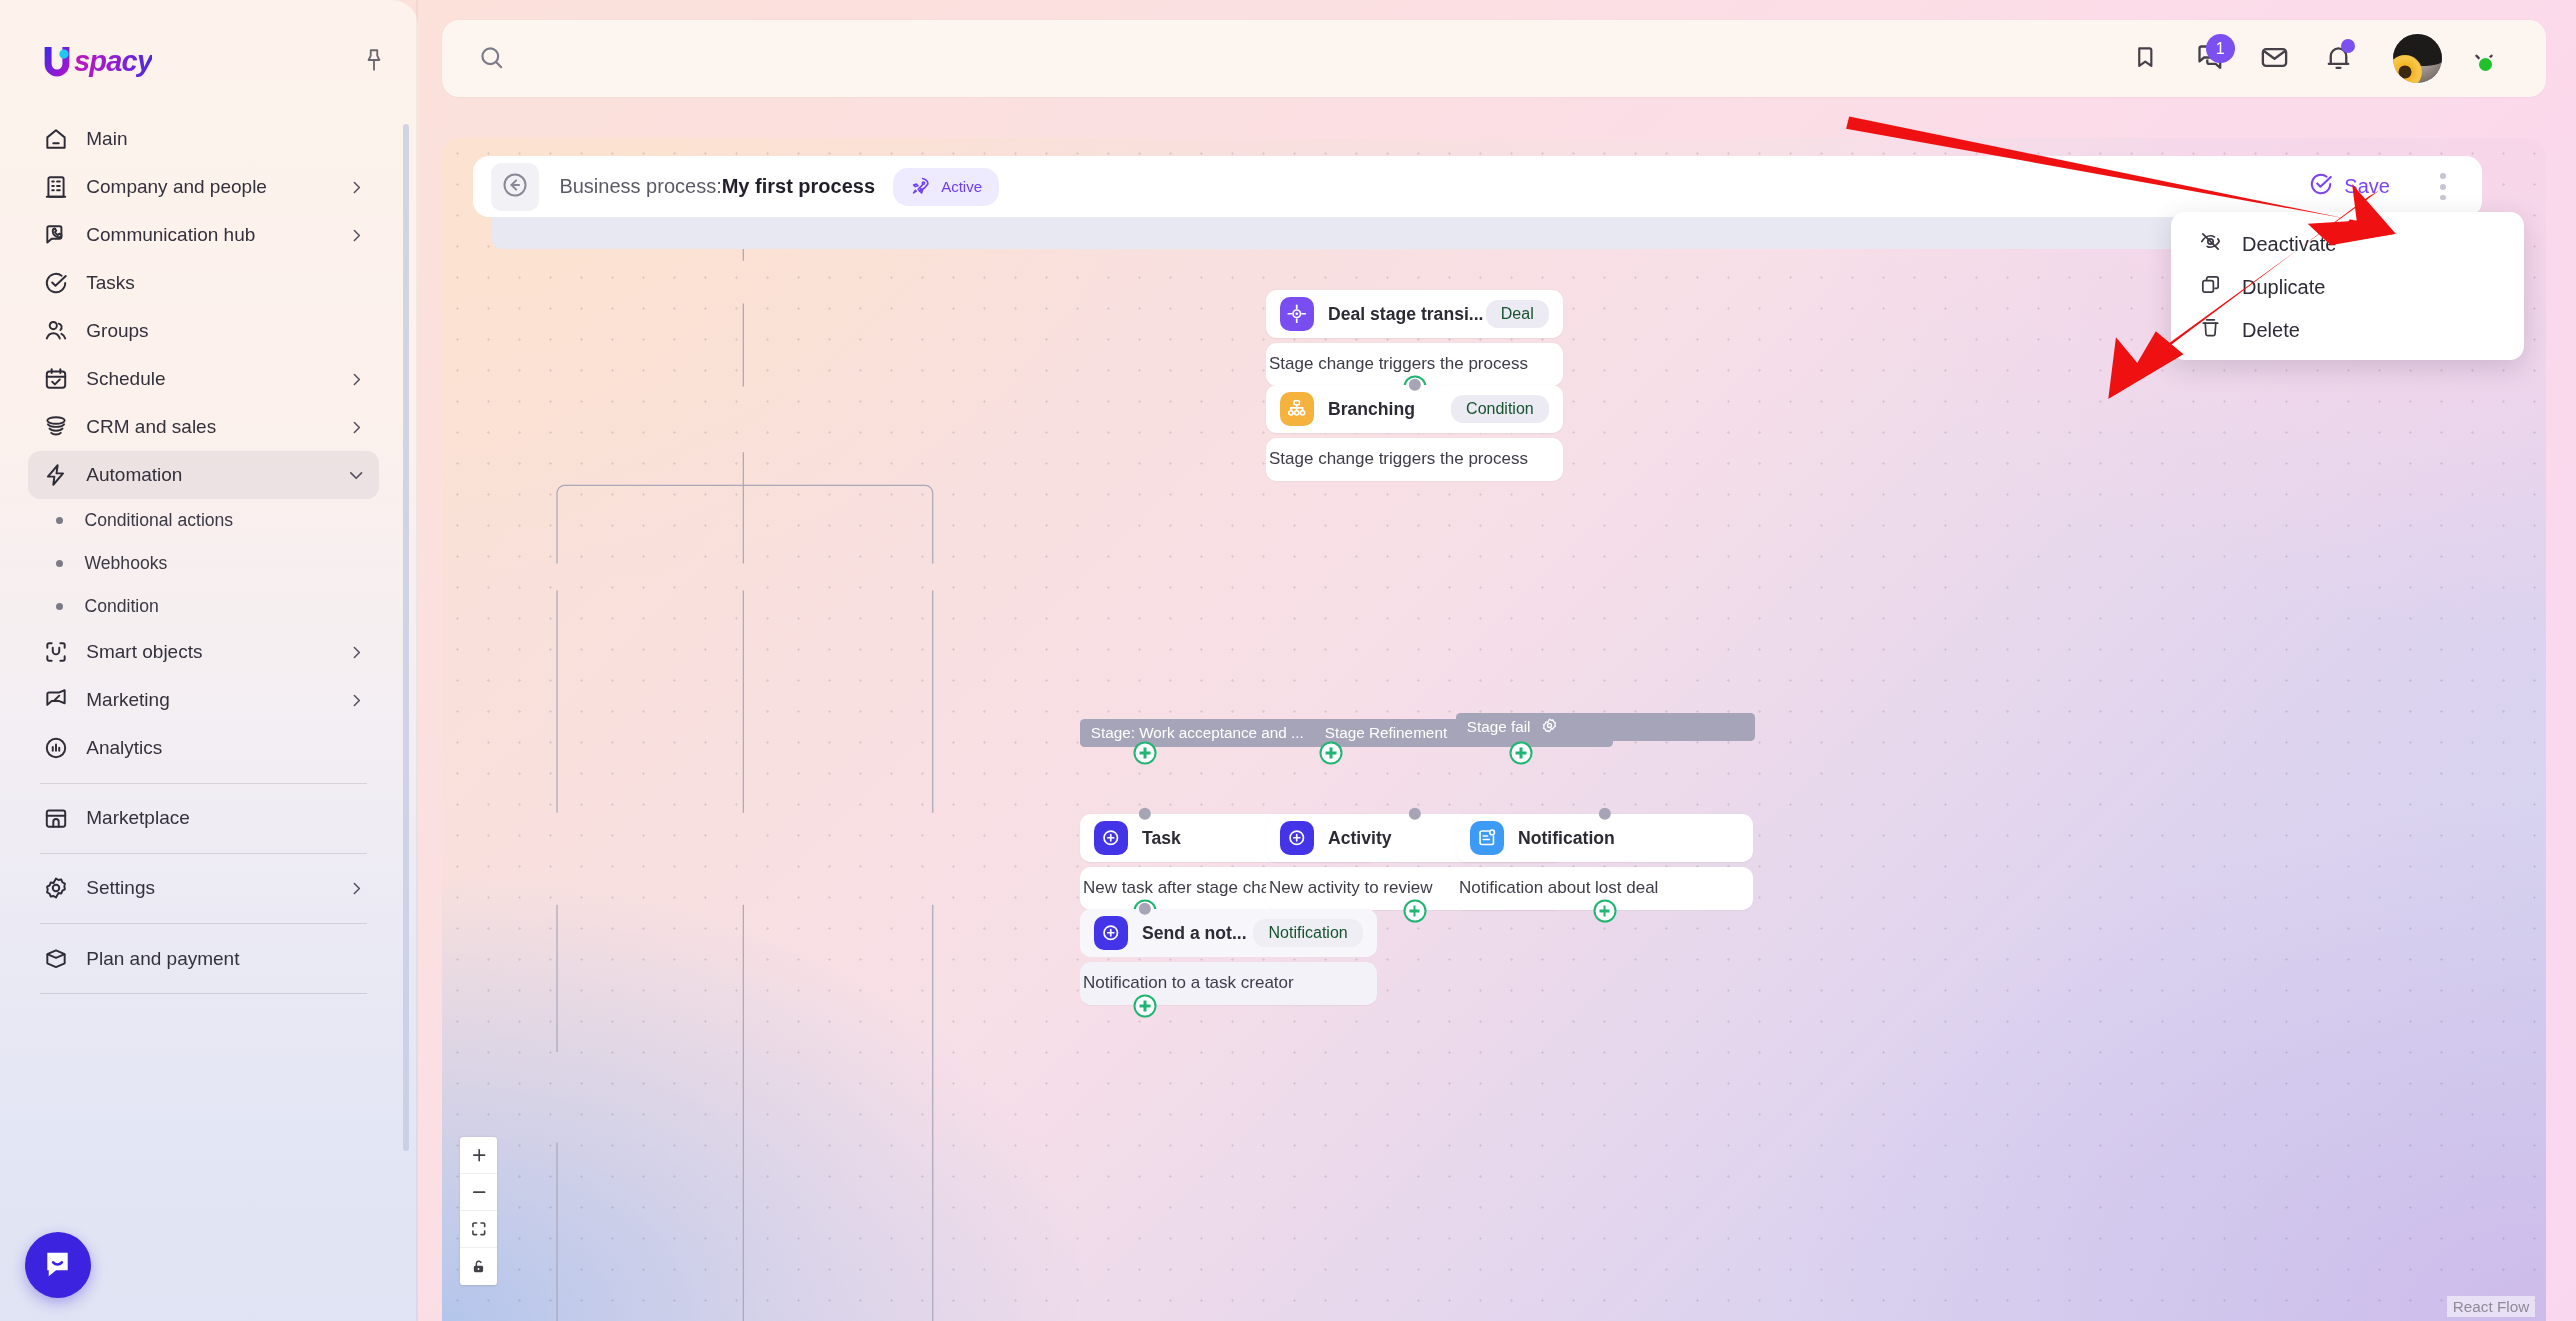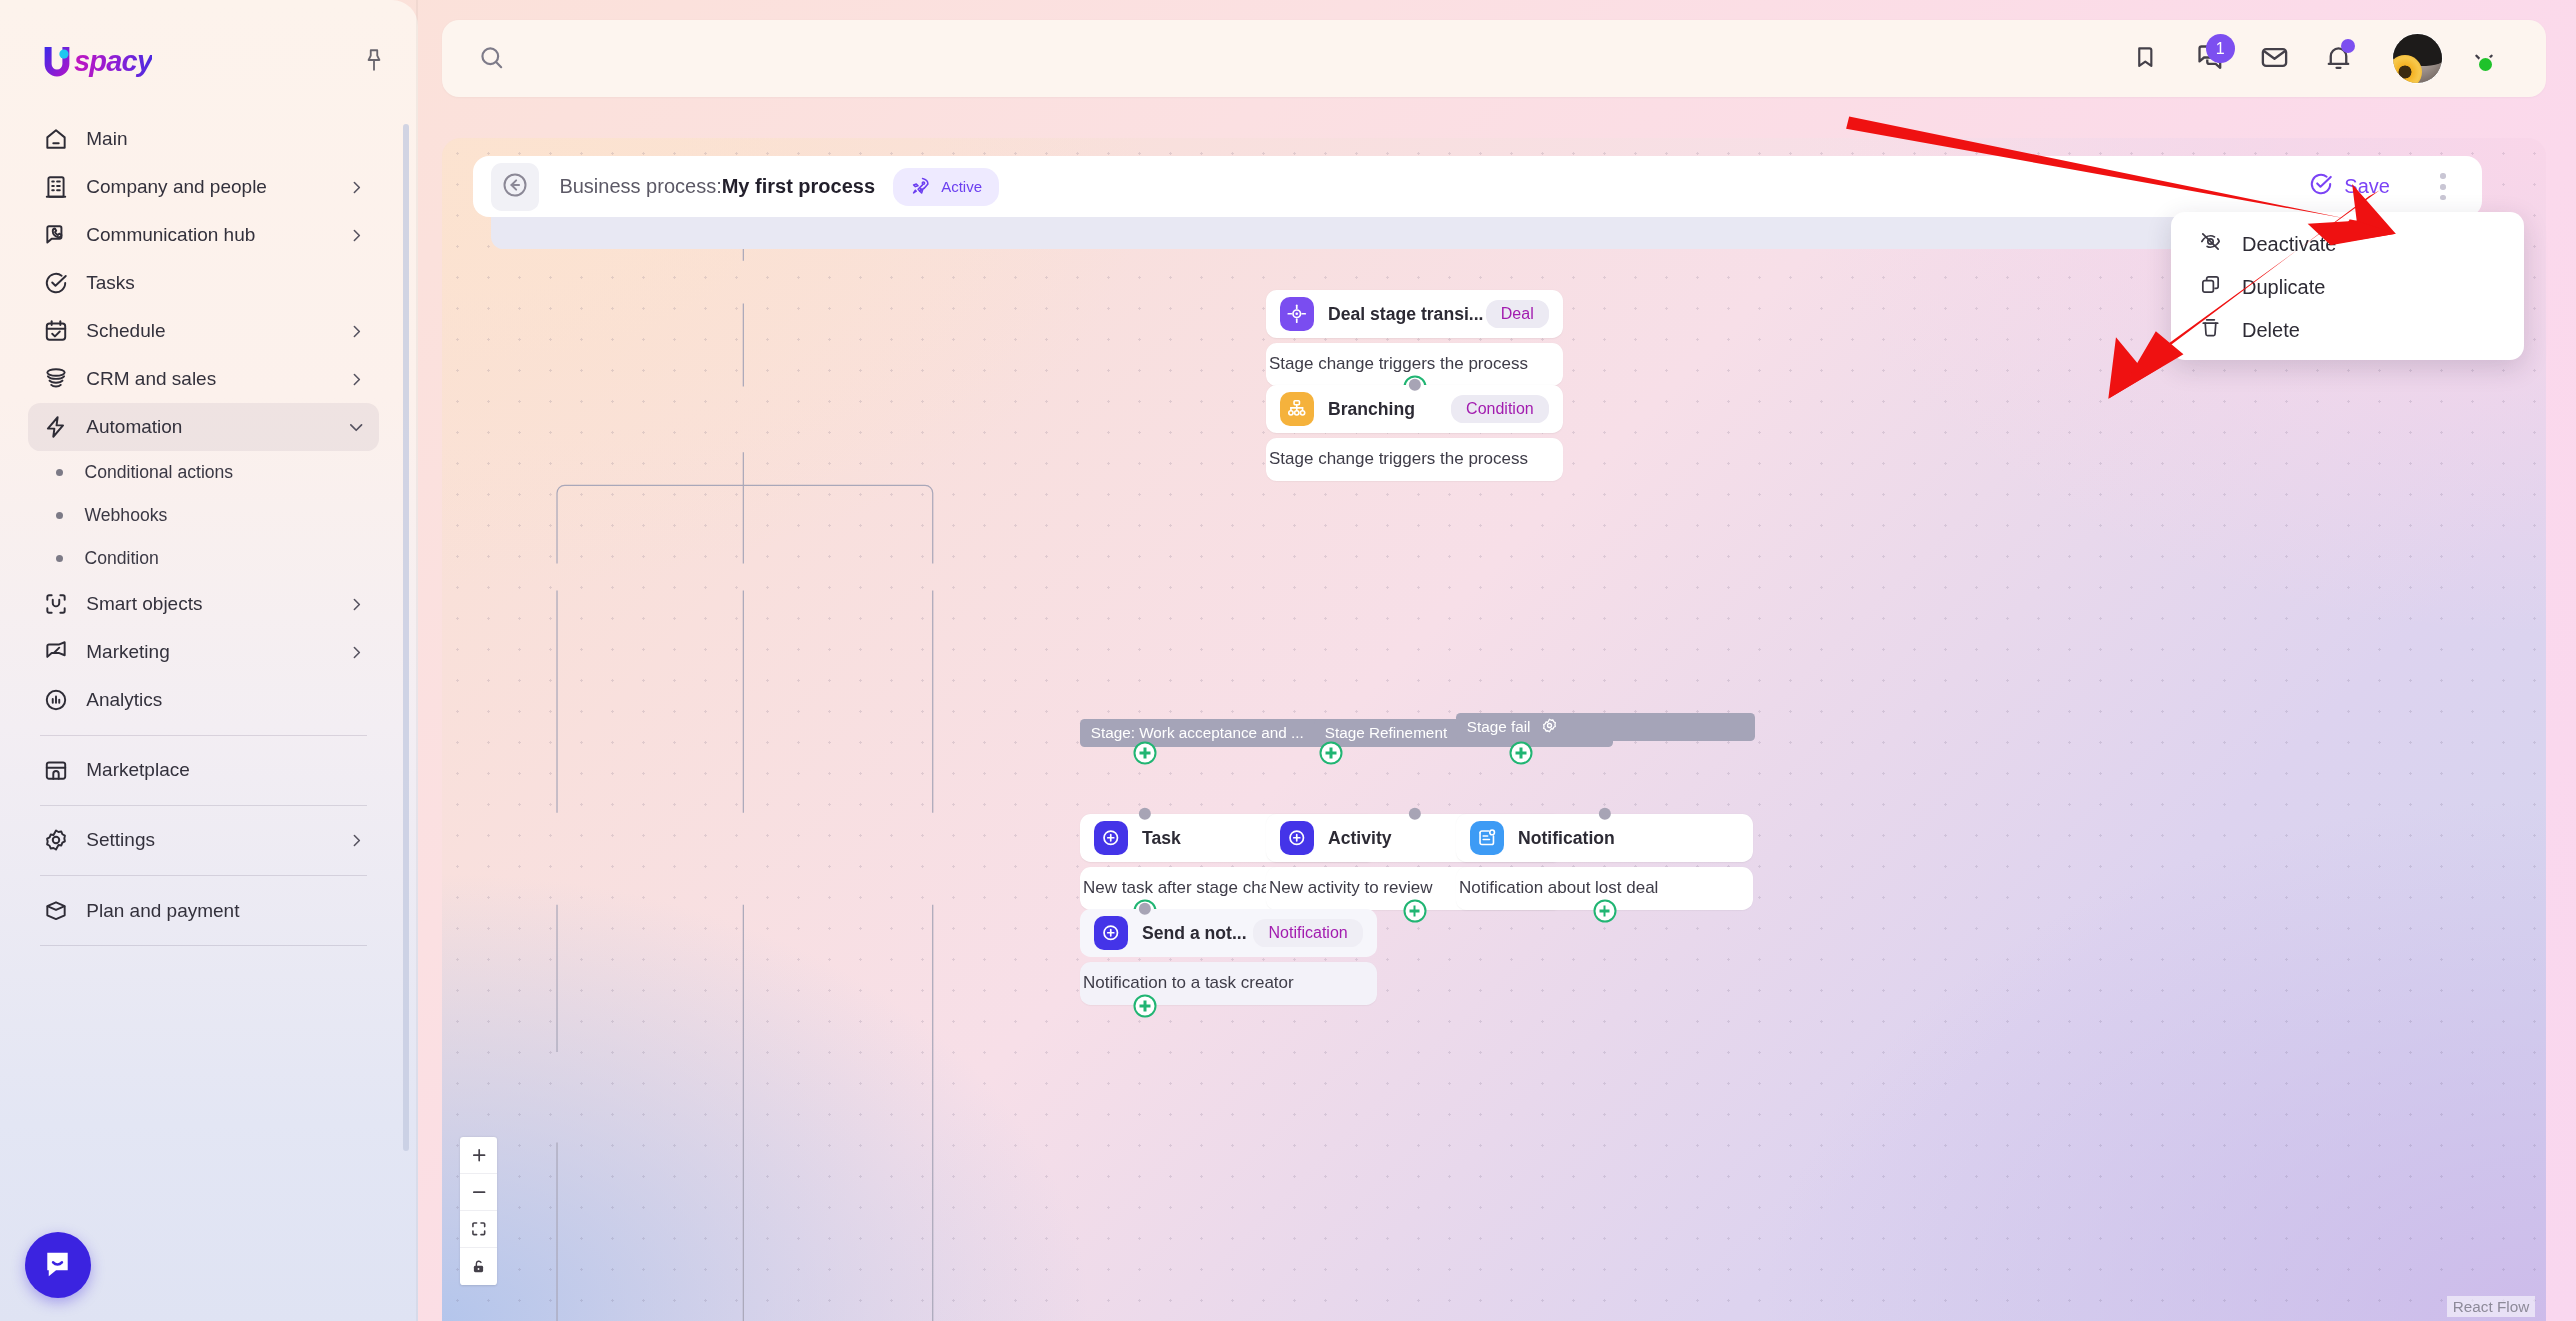--- a/index.html
+++ b/index.html
@@ -200,21 +200,21 @@
     box-shadow: 0 0.8px 1.5px rgba(0,0,0,.05);
   }
   .node-head.flat { box-shadow:none; }
   .node-ico {
     width: 34px; height: 34px; border-radius: 10px; flex:0 0 34px;
     display:flex; align-items:center; justify-content:center; color:#fff;
   }
   .node-name { margin-left: 14px; font-size: 17.6px; font-weight:bold; color:#2c2a34; white-space:nowrap; }
   .node-tag {
     margin-left:auto; background:#eceaf3; border-radius:12.3px; padding:5.4px 15.3px;
-    font-size: 16px; color:#a21caf; white-space:nowrap;
+    font-size: 16px; color:#14532d; white-space:nowrap;
   }
   .node-body {
     margin-top: 4.6px; background:#fff; border-radius: 10.7px; min-height: 43px;
     display:flex; align-items:center; padding: 0 3px;
     font-size: 17px; color:#3e3c48; box-shadow: 0 0.8px 1.5px rgba(0,0,0,.04);
   }
   .plus-handle {
     position:absolute; left:50%; transform:translate(-50%,-50%);
     width: 23px; height: 23px; border-radius:50%;
     background:#fff; border: 2.3px solid #21b573;
@@ -335,20 +335,31 @@
       <div class="nav-item">
         <span class="nav-ico">
           <svg width="26" height="26" viewBox="0 0 24 24" fill="none" stroke="currentColor" stroke-width="1.8" stroke-linecap="round" stroke-linejoin="round">
             <path d="M20.5 12a8.5 8.5 0 1 1-3.3-6.7"></path>
               <polyline points="8.5 11.5 11.5 14.5 21 5.5"></polyline>
           </svg>
         </span>
         <span class="nav-label">Tasks</span>
       </div>
 
+      <div class="nav-item">
+        <span class="nav-ico">
+          <svg width="26" height="26" viewBox="0 0 24 24" fill="none" stroke="currentColor" stroke-width="1.8" stroke-linecap="round" stroke-linejoin="round">
+            <circle cx="9.5" cy="7" r="3.3"></circle>
+              <path d="M3.5 19c1-3.4 3.4-5 6-5s5 1.6 6 5"></path>
+            <path d="M14.5 5.2A3.3 3.3 0 0 1 16 11"></path>
+              <path d="M17 14.6c1.7.8 2.9 2.3 3.5 4.4"></path>
+          </svg>
+        </span>
+        <span class="nav-label">Groups</span>
+      </div>
 
       <div class="nav-item">
         <span class="nav-ico">
           <svg width="26" height="26" viewBox="0 0 24 24" fill="none" stroke="currentColor" stroke-width="1.8" stroke-linecap="round" stroke-linejoin="round">
             <rect x="3.5" y="5" width="17" height="15" rx="2.5"></rect>
               <line x1="3.5" y1="10" x2="20.5" y2="10"></line>
             <line x1="8" y1="3" x2="8" y2="6.5"></line>
               <line x1="16" y1="3" x2="16" y2="6.5"></line>
             <polyline points="8.5 14.5 11 17 15.5 12.5"></polyline>
           </svg>

